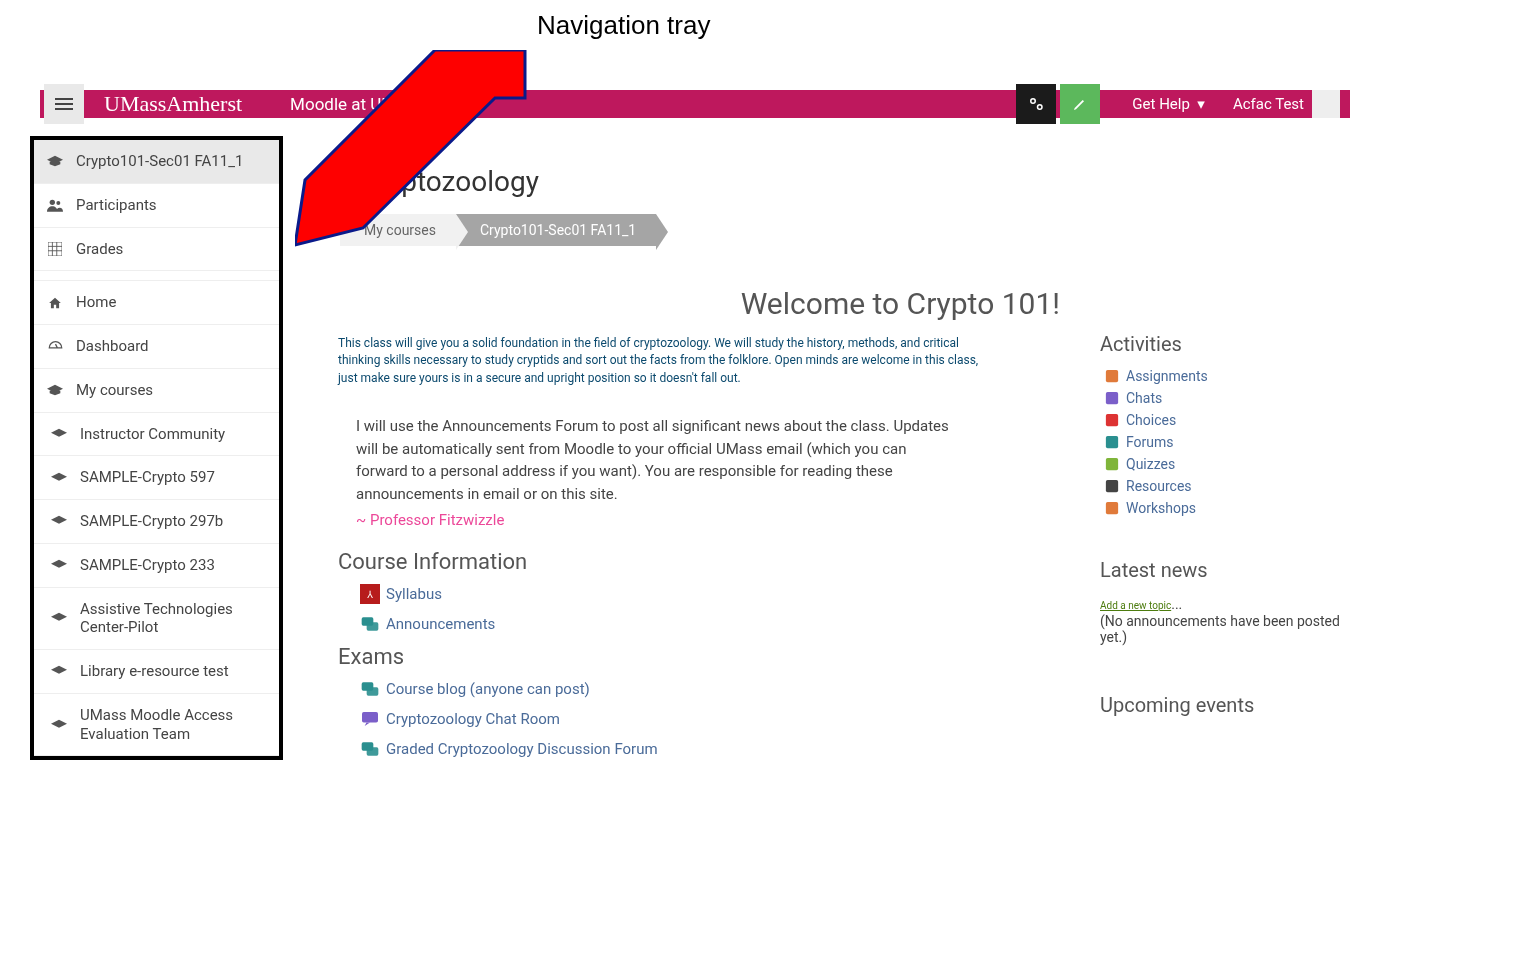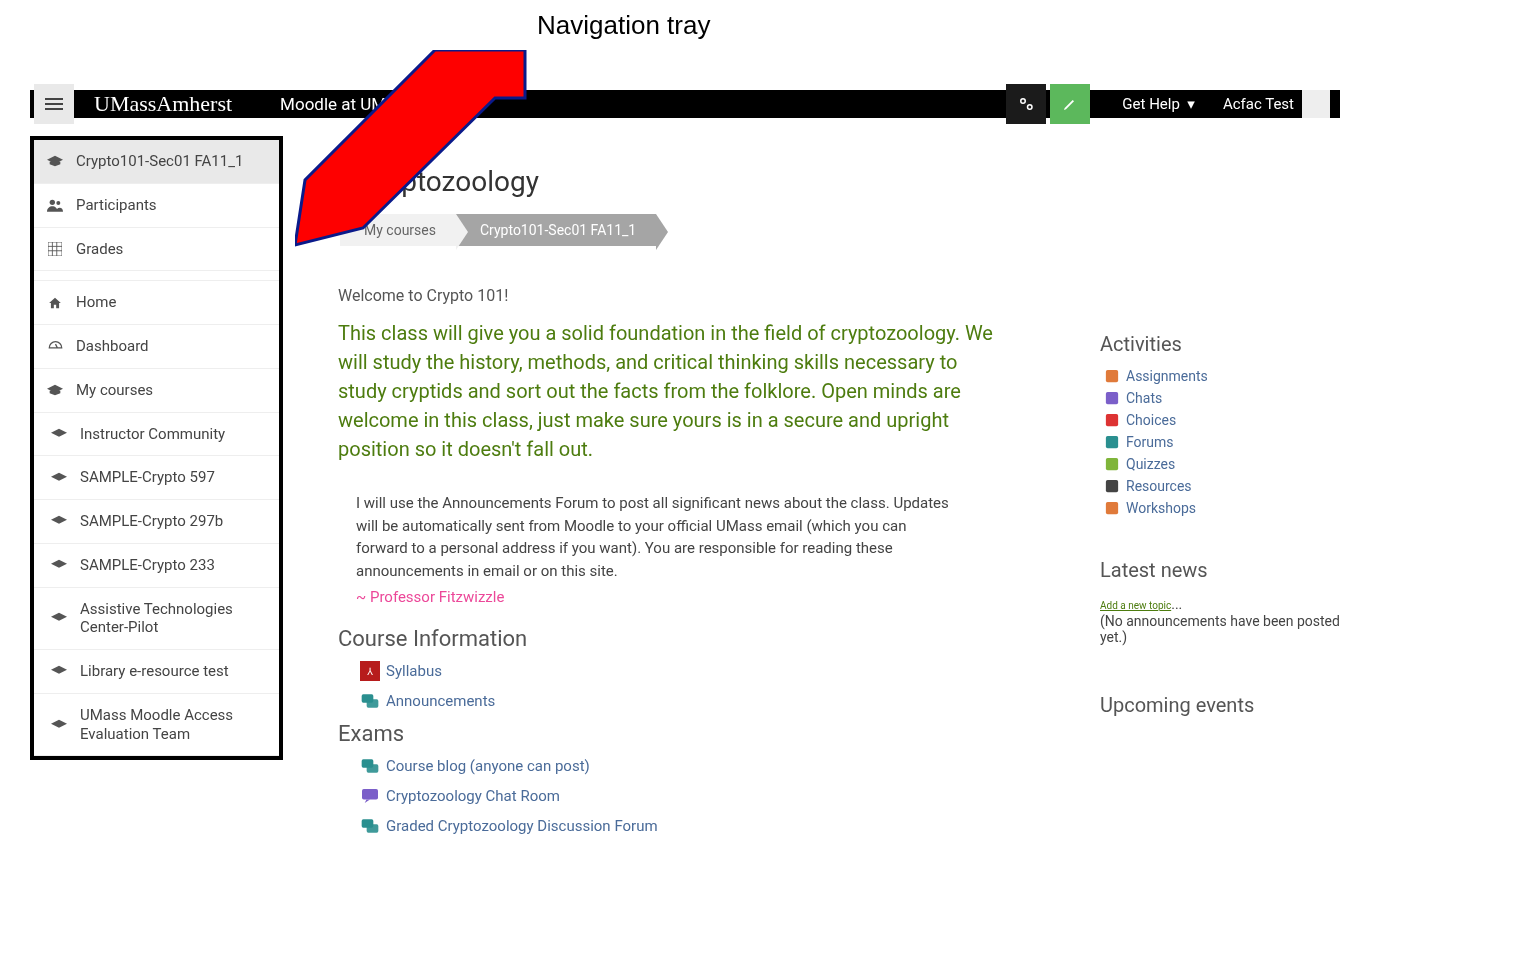--- a/index.html
+++ b/index.html
@@ -1,21 +1,21 @@
 <!DOCTYPE html>
 <html><head>
 <meta charset="utf-8">
 <style>
 * { box-sizing: border-box; margin: 0; padding: 0; }
 body { font-family: -apple-system, "Segoe UI", Roboto, "Helvetica Neue", Arial, sans-serif; background: #fff; color: #333; width: 1539px; height: 955px; position: relative; }
 
 .annotation-label { position: absolute; top: 10px; left: 537px; font-size: 26px; font-family: Arial, sans-serif; color: #000; }
 .annotation-arrow { position: absolute; top: 50px; left: 295px; z-index: 100; }
 
-.topbar { position: absolute; top: 90px; left: 30px; width: 1310px; height: 28px; background: #000000; display: flex; align-items: center; color: #fff; }
+.topbar { position: absolute; top: 90px; left: 40px; width: 1310px; height: 28px; background: #be185d; display: flex; align-items: center; color: #fff; }
 .hamburger { width: 40px; height: 40px; margin-left: 4px; background: #e9e9e9; color: #333; display: flex; align-items: center; justify-content: center; cursor: pointer; }
 .hamburger-lines { width: 18px; height: 2px; background: #444; position: relative; }
 .hamburger-lines::before, .hamburger-lines::after { content: ""; position: absolute; left: 0; width: 18px; height: 2px; background: #444; }
 .hamburger-lines::before { top: -5px; }
 .hamburger-lines::after { top: 5px; }
 
 .brand { font-family: "Times New Roman", serif; font-size: 22px; margin-left: 20px; }
 .tagline { font-size: 17px; margin-left: 48px; }
 .topbar-spacer { flex: 1; }
 .iconbtn { width: 40px; height: 40px; display: flex; align-items: center; justify-content: center; margin-right: 4px; cursor: pointer; }
@@ -38,22 +38,22 @@
 .page-title { font-size: 28px; font-weight: 400; color: #333; margin-bottom: 16px; margin-left: 60px; }
 .breadcrumb { display: flex; align-items: center; margin-left: 40px; margin-bottom: 40px; }
 .bc-item { padding: 8px 20px 8px 24px; font-size: 14px; position: relative; }
 .bc-item.light { background: #f1f1f1; color: #666; }
 .bc-item.dark { background: #a5a5a5; color: #fff; }
 .bc-item::after { content: ""; position: absolute; right: -12px; top: 0; border-top: 18px solid transparent; border-bottom: 18px solid transparent; border-left: 12px solid currentColor; z-index: 1; }
 .bc-item.light::after { border-left-color: #f1f1f1; }
 .bc-item.dark::after { border-left-color: #a5a5a5; }
 
 .content { margin-left: 38px; }
-.welcome { font-size: 16px; color: #555; margin-bottom: 14px; font-weight: 400; }
-.intro-text { font-size: 20px; color: #4d7c0f; line-height: 1.45; margin-bottom: 28px; max-width: 660px; }
+.welcome { font-size: 30px; color: #555; margin-bottom: 14px; font-weight: 400; text-align: right; }
+.intro-text { font-size: 12px; color: #0c4a6e; line-height: 1.45; margin-bottom: 28px; max-width: 660px; }
 .note { margin-left: 18px; font-size: 15px; color: #444; line-height: 1.5; max-width: 600px; margin-bottom: 6px; }
 .sig { margin-left: 18px; font-size: 15px; color: #ec4899; margin-bottom: 20px; }
 .sec-head { font-size: 22px; color: #555; margin-bottom: 10px; font-weight: 400; }
 .res-link { display: flex; align-items: center; margin-left: 22px; margin-bottom: 10px; font-size: 15px; color: #4a6b99; cursor: pointer; }
 .res-link .ricon { width: 20px; height: 20px; margin-right: 6px; display: flex; align-items: center; justify-content: center; }
 
 
 .right { position: absolute; top: 332px; left: 1100px; width: 240px; }
 .blocktitle { font-size: 20px; color: #555; margin-bottom: 12px; font-weight: 400; }
 .act-link { display: flex; align-items: flex-end; font-size: 14px; color: #4a6b99; margin-left: 4px; margin-bottom: 6px; cursor: pointer; }

